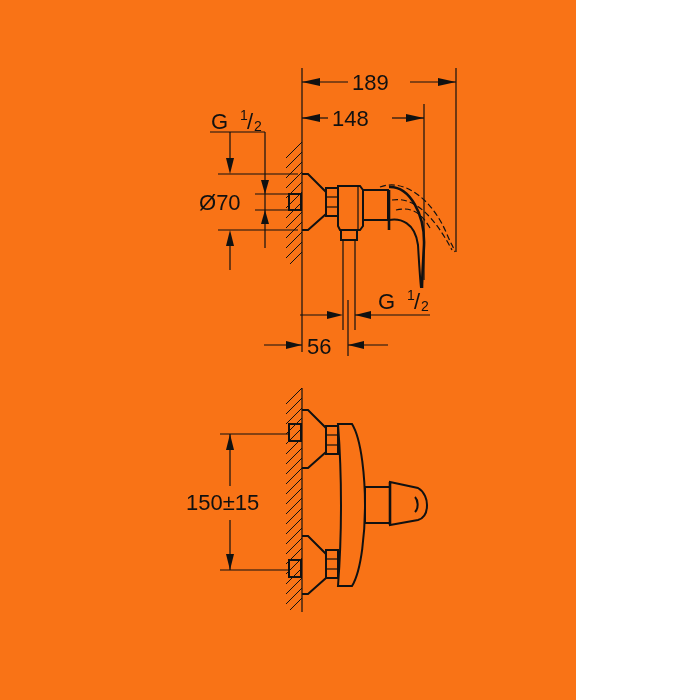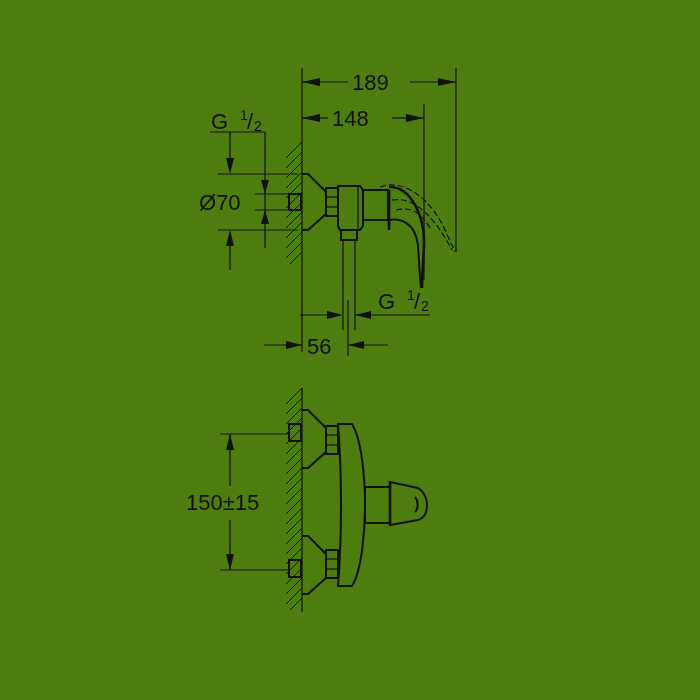--- a/index.html
+++ b/index.html
@@ -1,16 +1,16 @@
 <!DOCTYPE html>
 <html><head>
 <meta charset="utf-8">
 <style>
   html,body{margin:0;padding:0;background:#ffffff;}
-  #canvas{position:relative;width:700px;height:700px;background:#4d7c0f;overflow:hidden;}
+  #canvas{position:relative;width:576px;height:700px;background:#f97316;overflow:hidden;}
   svg{position:absolute;left:0;top:0;}
   .dimtext{font-family:"Liberation Sans",sans-serif;font-size:22px;fill:#111;}
   .suptext{font-family:"Liberation Sans",sans-serif;font-size:14px;fill:#111;}
   .ln{stroke:#111;stroke-width:1.2;fill:none;}
   .lnb{stroke:#111;stroke-width:2;fill:none;}
   .thick{stroke:#111;stroke-width:2.6;fill:none;}
   .dash{stroke:#111;stroke-width:1.2;fill:none;stroke-dasharray:6 3;}
   .hatch{stroke:#111;stroke-width:1;}
   .arrow{fill:#111;}
 </style>

